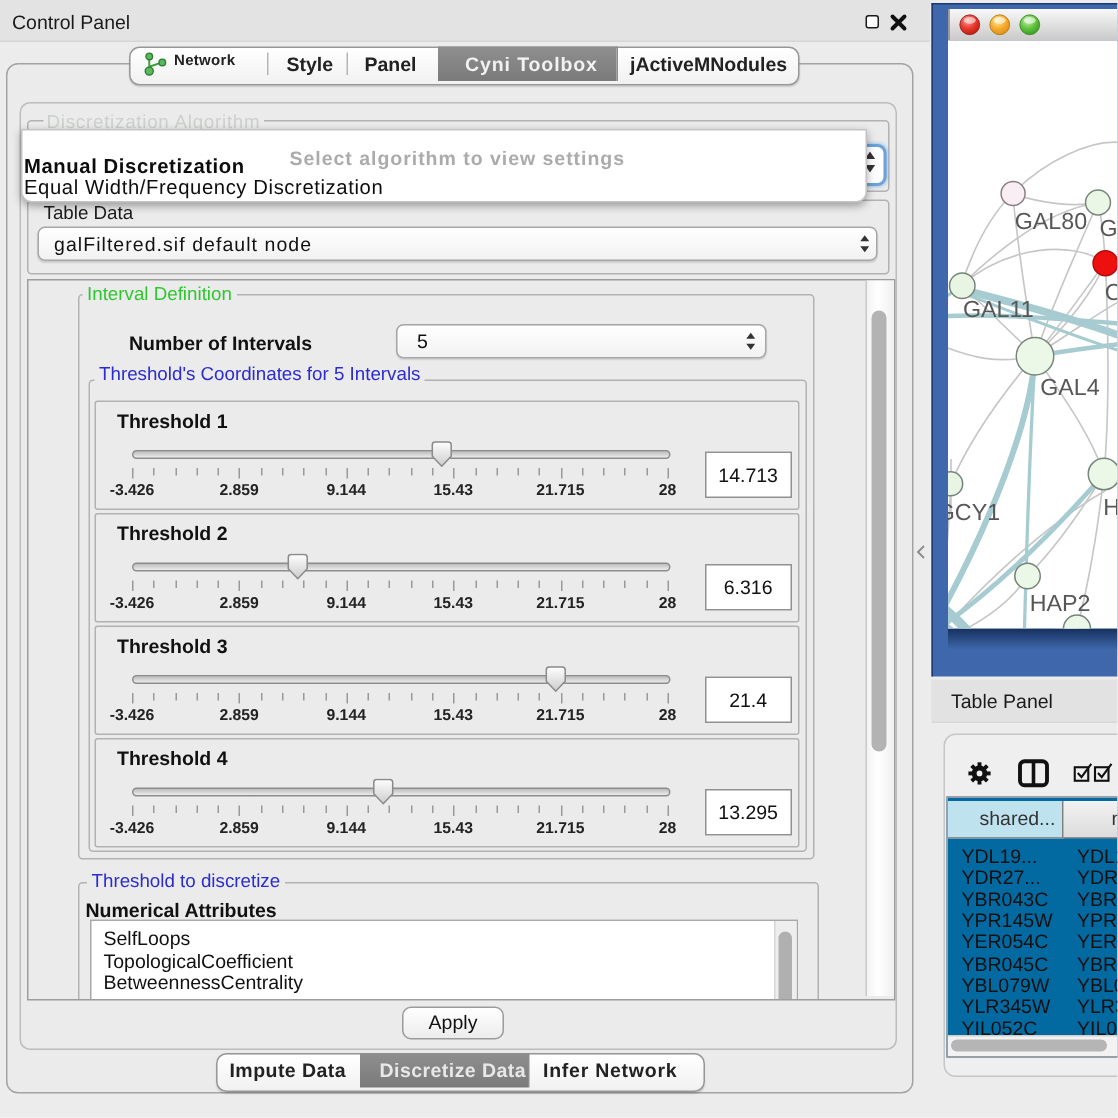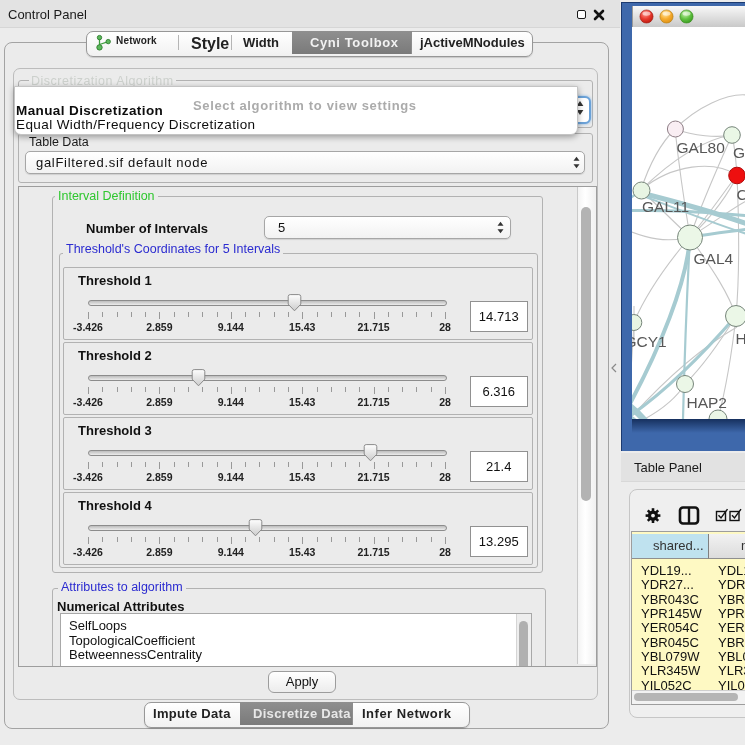--- a/index.html
+++ b/index.html
@@ -32,22 +32,22 @@
 <div class="abs" style="left:178px;top:35px;width:1px;height:15px;background:#b5b5b5;"></div>
 <div class="abs" style="left:231px;top:35px;width:1px;height:15px;background:#b5b5b5;"></div>
 <div class="abs" style="left:411px;top:31px;width:1px;height:23px;background:#8d8d8d;"></div>
 <svg class="abs" style="left:96px;top:34px;" width="18" height="18" viewBox="0 0 18 18">
 <path d="M3.5 4 L3.5 13 M3.5 10.5 L11.5 7.8" stroke="#3e9e3e" stroke-width="1.3" fill="none"></path>
 <circle cx="3.5" cy="3.6" r="2.2" fill="#5cb85c" stroke="#2e7d2e" stroke-width="0.9"></circle>
 <circle cx="3.5" cy="13.4" r="2.7" fill="#5cb85c" stroke="#2e7d2e" stroke-width="0.9"></circle>
 <circle cx="12.2" cy="7.6" r="2.2" fill="#5cb85c" stroke="#2e7d2e" stroke-width="0.9"></circle>
 </svg>
 <div class="t" style="left:116px;top:35px;letter-spacing:0.2px;font-size:10px;font-weight:600;color:#222;">Network</div>
-<div class="t" style="left:191px;top:35px;font-size:16px;font-weight:600;color:#222;">Style</div>
-<div class="t" style="left:243px;top:35px;font-size:13px;font-weight:600;color:#222;">Width</div>
+<div class="t" style="left:191px;top:35px;font-size:13px;font-weight:600;color:#222;">Style</div>
+<div class="t" style="left:243px;top:35px;font-size:13px;font-weight:600;color:#222;">Panel</div>
 <div class="t" style="left:310px;top:35px;font-size:13px;font-weight:600;letter-spacing:0.6px;color:#f2f2f2;">Cyni Toolbox</div>
 <div class="t" style="left:420px;top:35px;font-size:13px;font-weight:600;color:#222;">jActiveMNodules</div>
 
 <div class="grp" style="left:18px;top:80px;width:573px;height:46px;"></div>
 <div class="t" style="left:29px;top:74px;font-size:12.5px;letter-spacing:0.5px;color:#ccd0cc;background:#ebebeb;padding:0 2px;">Discretization Algorithm</div>
 <div class="abs" style="left:420px;top:96px;width:167px;height:24px;background:#fff;border:2.5px solid #6ba2d8;border-radius:6px;box-shadow:0 0 3px #7fb0e0;"></div>
 <svg class="abs" style="left:576px;top:101px;" width="8" height="14" viewBox="0 0 8 14">
       <path d="M4 0 L7.4 5 H0.6 Z" fill="#333"></path>
       <path d="M4 14 L7.4 9 H0.6 Z" fill="#333"></path>
     </svg>
@@ -250,21 +250,21 @@
 <defs>
           <linearGradient id="th3" x1="0" y1="0" x2="0" y2="1">
             <stop offset="0" stop-color="#fefefe"></stop>
             <stop offset="1" stop-color="#cccccc"></stop>
           </linearGradient>
         </defs>
 <path d="M3.2 0.6 H11.8 Q13.8 0.6 13.8 2.6 V10.2 L7.5 16.8 L1.2 10.2 V2.6 Q1.2 0.6 3.2 0.6 Z" fill="url(#th3)" stroke="#8a8a8a" stroke-width="1"></path>
       </svg>
 <div class="abs" style="left:451px;top:339.0px;width:55.5px;height:29px;background:#fff;border:1.5px solid #919191;font-size:13px;color:#111;text-align:center;line-height:29px;">13.295</div>
 <div class="grp" style="left:33px;top:401px;width:492px;height:120px;"></div>
-<div class="grplbl" style="left:39px;top:394px;color:#2b2bd0;">Attributes to algorithm</div>
+<div class="grplbl" style="left:39px;top:394px;color:#2b2bd0;">Threshold to discretize</div>
 <div class="t bold13" style="left:38px;top:412px;">Numerical Attributes</div>
 <div class="abs" style="left:41px;top:426px;width:470px;height:80px;border:1px solid #a8a8a8;background:#fff;font-size:13px;color:#111;">
 <div class="t" style="left:8px;top:4px;">SelfLoops</div>
 <div class="t" style="left:8px;top:18.6px;">TopologicalCoefficient</div>
 <div class="t" style="left:8px;top:33.2px;">BetweennessCentrality</div>
 <div class="abs" style="left:455px;top:0;width:14px;height:80px;background:#eee;border-left:1px solid #d5d5d5;"></div>
 <div class="abs" style="left:458px;top:7px;width:9px;height:70px;background:#b0b0b0;border-radius:5px;"></div>
 </div>
 </div>
 
@@ -398,21 +398,21 @@
 </g>
 <rect x="36" y="1.5" width="18" height="16" rx="3" fill="none" stroke="#111" stroke-width="2.6"></rect>
 <line x1="45" y1="2" x2="45" y2="17.5" stroke="#111" stroke-width="2.4"></line>
 <g stroke="#111" fill="none" stroke-width="1.4">
 <rect x="72.5" y="5.5" width="9" height="9"></rect>
 <path d="M74.5 9.3 L77 12 L83.5 3.2"></path>
 <rect x="86" y="5.5" width="9" height="9"></rect>
 <path d="M88 9.3 L90.5 12 L97 3.2"></path>
 </g>
 </svg>
-<div class="abs" style="left:631px;top:531px;width:114px;height:172px;background:#fef9c3;border:1px solid #9d9d9d;border-right:none;overflow:hidden;">
+<div class="abs" style="left:631px;top:531px;width:114px;height:172px;background:#0369a1;border:1px solid #9d9d9d;border-right:none;overflow:hidden;">
   <div class="abs" style="left:0;top:2px;width:76px;height:24px;background:#bfe2ef;border-right:1px solid #7f7f7f;border-bottom:1px solid #8f8f8f;font-size:13px;color:#333;line-height:24px;">
         <span style="position:absolute;left:21px;">shared...</span>
       </div>
   <div class="abs" style="left:77px;top:2px;width:60px;height:24px;background:linear-gradient(#f2f2f2,#dcdcdc);border-bottom:1px solid #8f8f8f;font-size:13px;color:#333;">
         <span style="position:absolute;left:32px;top:4px;">na</span>
       </div>
 
 <div class="t" style="left:9px;top:31.0px;font-size:13px;color:#111;">YDL19...</div>
 <div class="t" style="left:86px;top:31.0px;font-size:13px;color:#111;">YDL1</div>
 <div class="t" style="left:9px;top:45.4px;font-size:13px;color:#111;">YDR27...</div>

